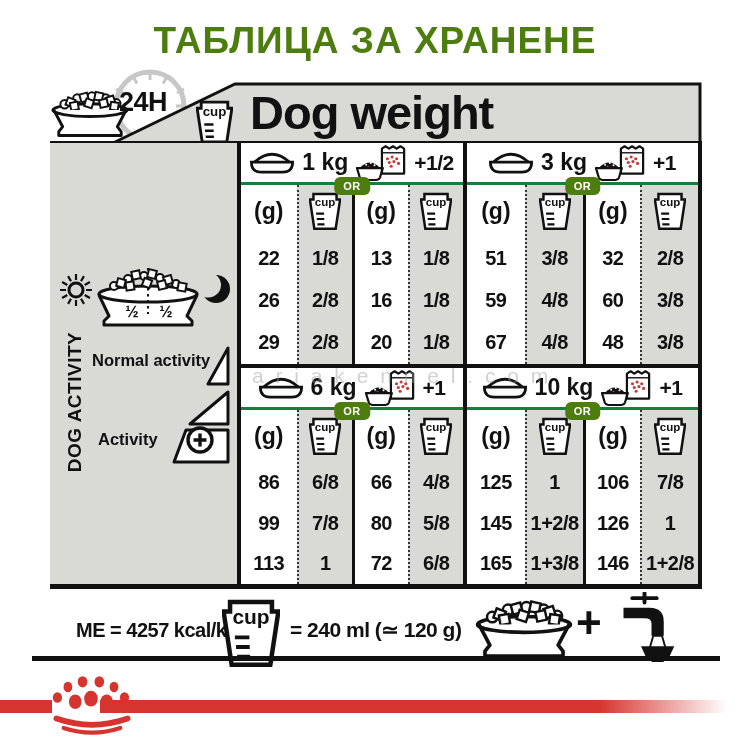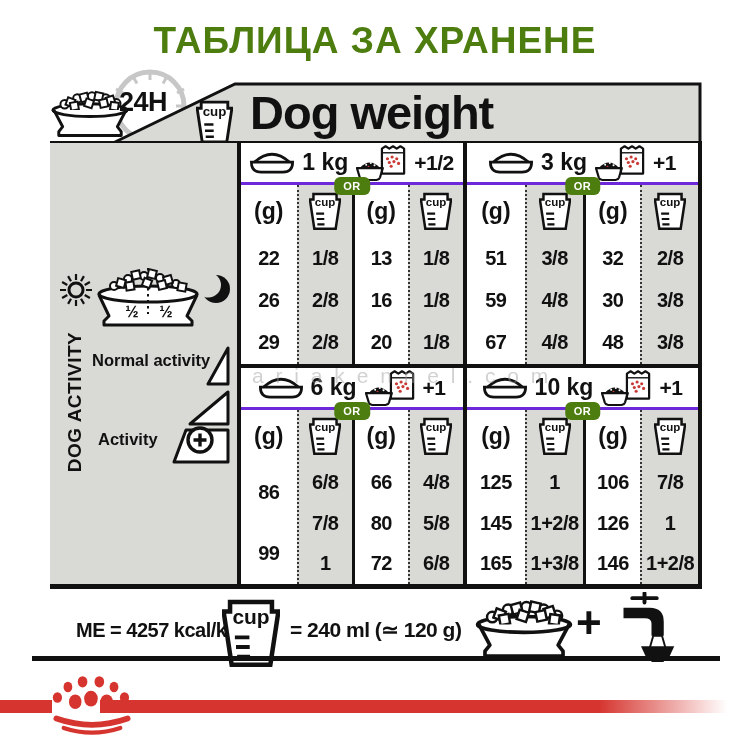--- a/index.html
+++ b/index.html
@@ -13,21 +13,21 @@
   .dogweight { left:250px; top:85px; font-size:47px; font-weight:700; letter-spacing:-1px; }
   .hline { position:absolute; background:#111; }
   .sidebar { left:50px; top:143px; width:187px; height:441px; background:#d9d9d6; }
   .rotlabel { left:-9px; top:390px; width:170px; height:24px; text-align:center;
               transform:rotate(-90deg); font-size:19px; font-weight:800; letter-spacing:0.5px; }
   .sidetext { font-size:16.5px; font-weight:700; white-space:nowrap; }
   .section { position:absolute; background:#fff; border-left:4px solid #111; border-right:4px solid #111;
              display:flex; flex-direction:column; }
   .section.noleft { border-left:none; }
   .section.midline { border-bottom:4px solid #111; }
-  .sec-head { flex:0 0 42px; border-bottom:3px solid #6d28d9; display:flex; align-items:center;
+  .sec-head { flex:0 0 42px; border-bottom:3px solid #15803d; display:flex; align-items:center;
               justify-content:center; gap:8px; position:relative; }
   .wt { font-size:23px; font-weight:700; }
   .extra { font-size:21px; font-weight:700; letter-spacing:-0.5px; }
   .or-pill { position:absolute; left:50%; bottom:-13px; transform:translateX(-50%); background:#4d7c0f;
              color:#fff; font-weight:700; font-size:11px; padding:3px 9px 3px; border-radius:6px;
              z-index:5; letter-spacing:0.5px; }
   .sec-body { flex:1; display:flex; }
   .col { flex:1 1 25%; display:flex; flex-direction:column; min-width:0; }
   .col.c { background:#d9d9d6; border-left:2px dotted #333; }
   .col.g2 { border-left:3px solid #111; }
@@ -251,21 +251,21 @@
               <use href="#cup-glyph"></use>
             </svg>
           </div>
         <div class="cell">3/8</div>
         <div class="cell">4/8</div>
         <div class="cell">4/8</div>
       </div>
       <div class="col g g2">
         <div class="col-head">(g)</div>
         <div class="cell">32</div>
-        <div class="cell">30</div>
+        <div class="cell">60</div>
         <div class="cell">48</div>
       </div>
       <div class="col c">
         <div class="col-head">
             <svg width="32" height="40" viewBox="0 0 36 44">
               <use href="#cup-glyph"></use>
             </svg>
           </div>
         <div class="cell">2/8</div>
         <div class="cell">3/8</div>
@@ -284,20 +284,21 @@
           <use href="#sachet-glyph"></use>
         </svg>
       <span class="extra">+1</span>
       <span class="or-pill">OR</span>
     </div>
     <div class="sec-body">
       <div class="col g">
         <div class="col-head">(g)</div>
         <div class="cell">86</div>
         <div class="cell">99</div>
+        <div class="cell">113</div>
       </div>
       <div class="col c">
         <div class="col-head">
             <svg width="32" height="40" viewBox="0 0 36 44">
               <use href="#cup-glyph"></use>
             </svg>
           </div>
         <div class="cell">6/8</div>
         <div class="cell">7/8</div>
         <div class="cell">1</div>

